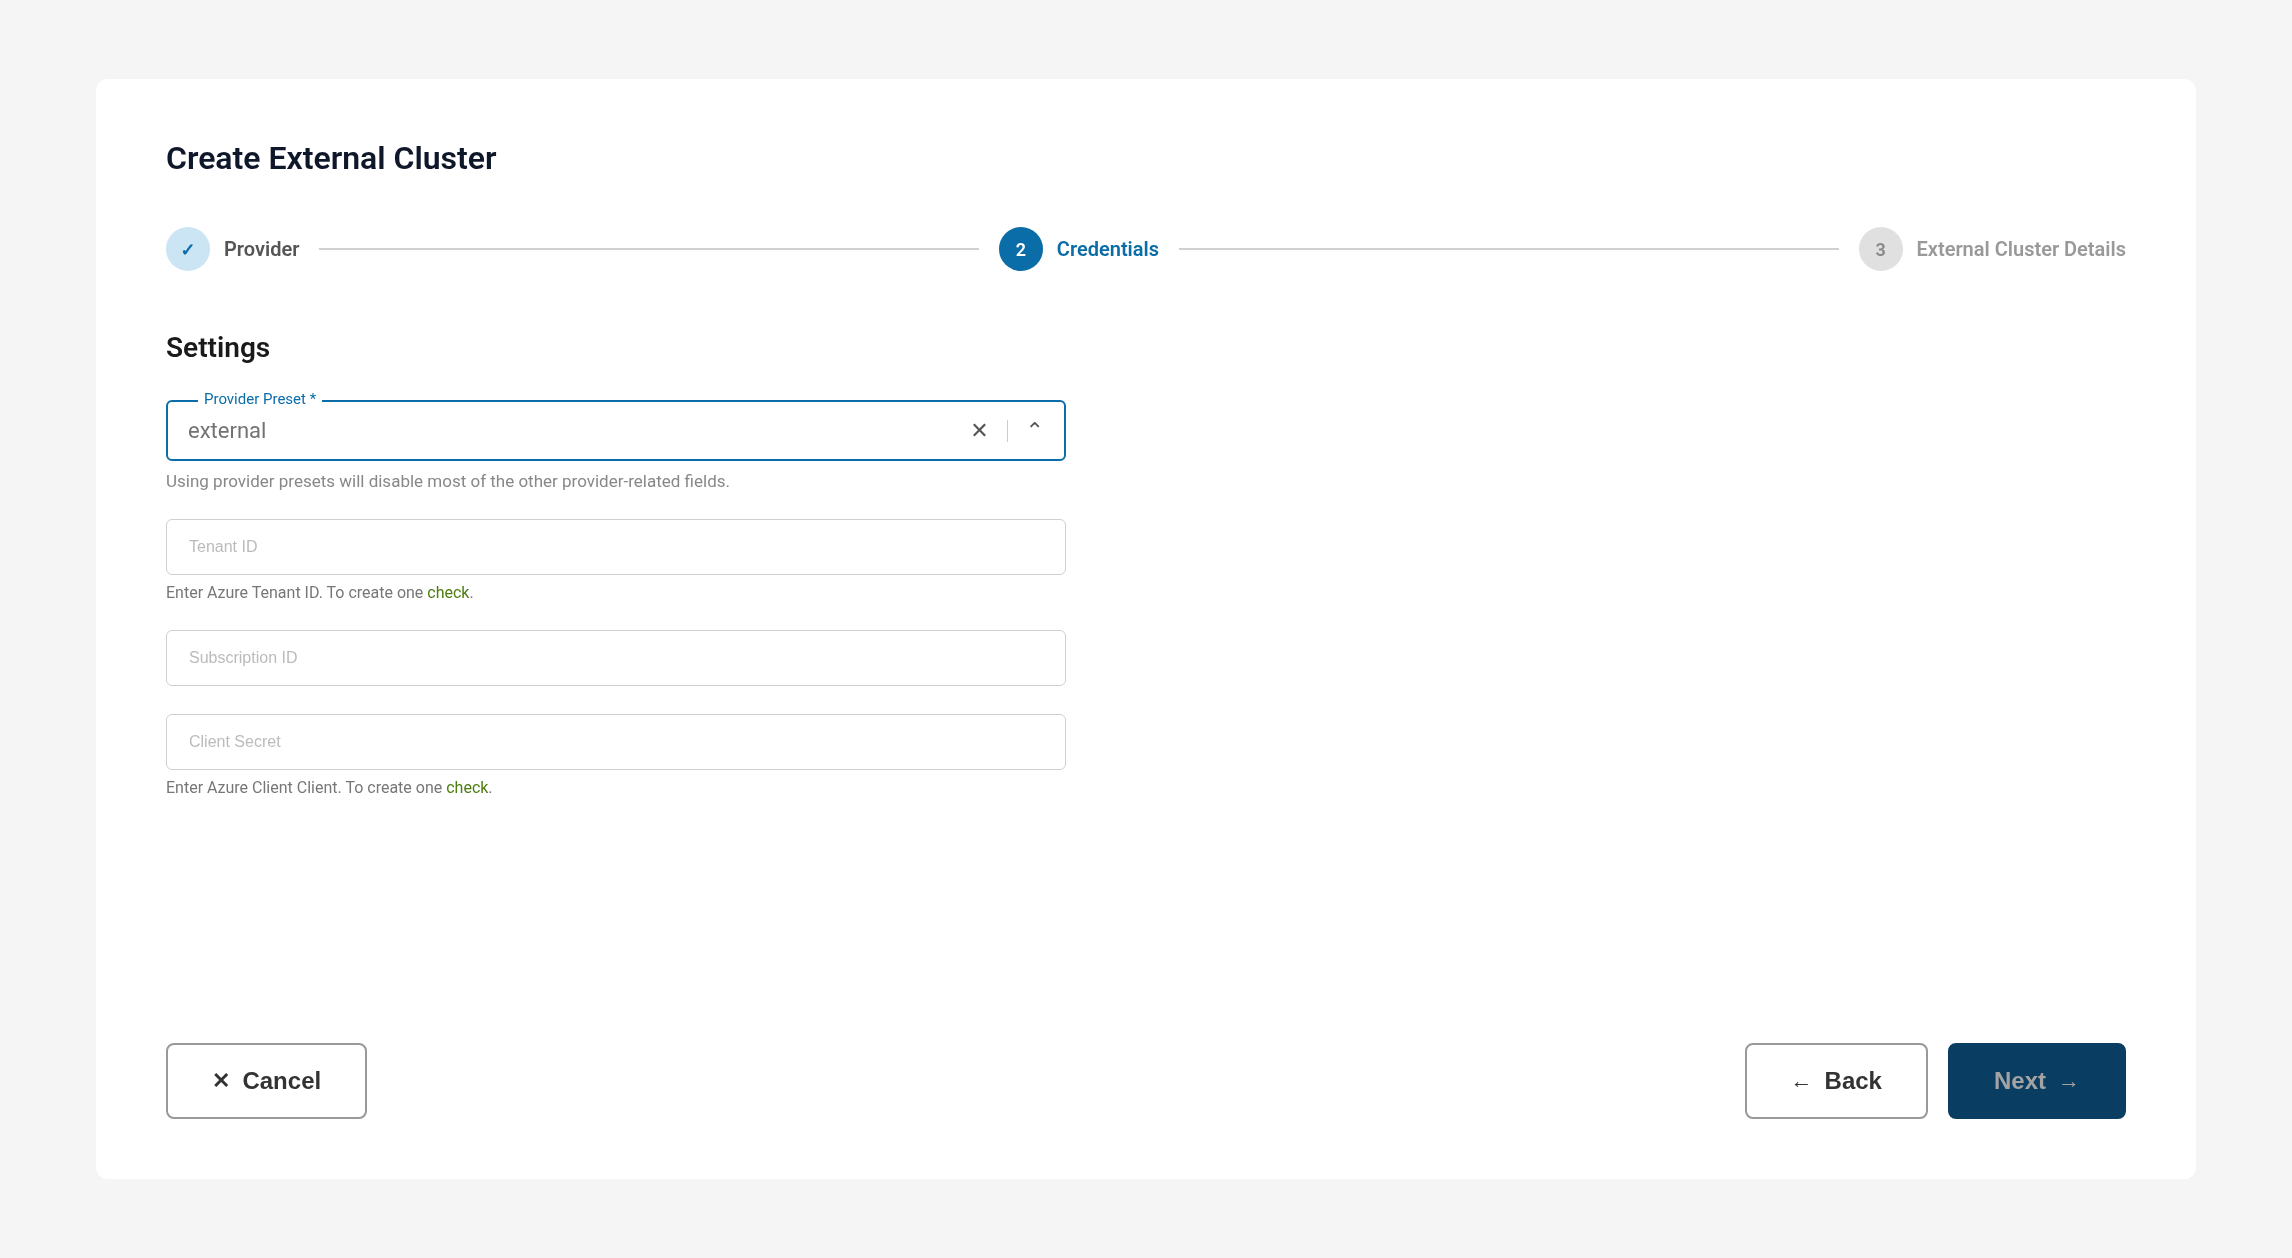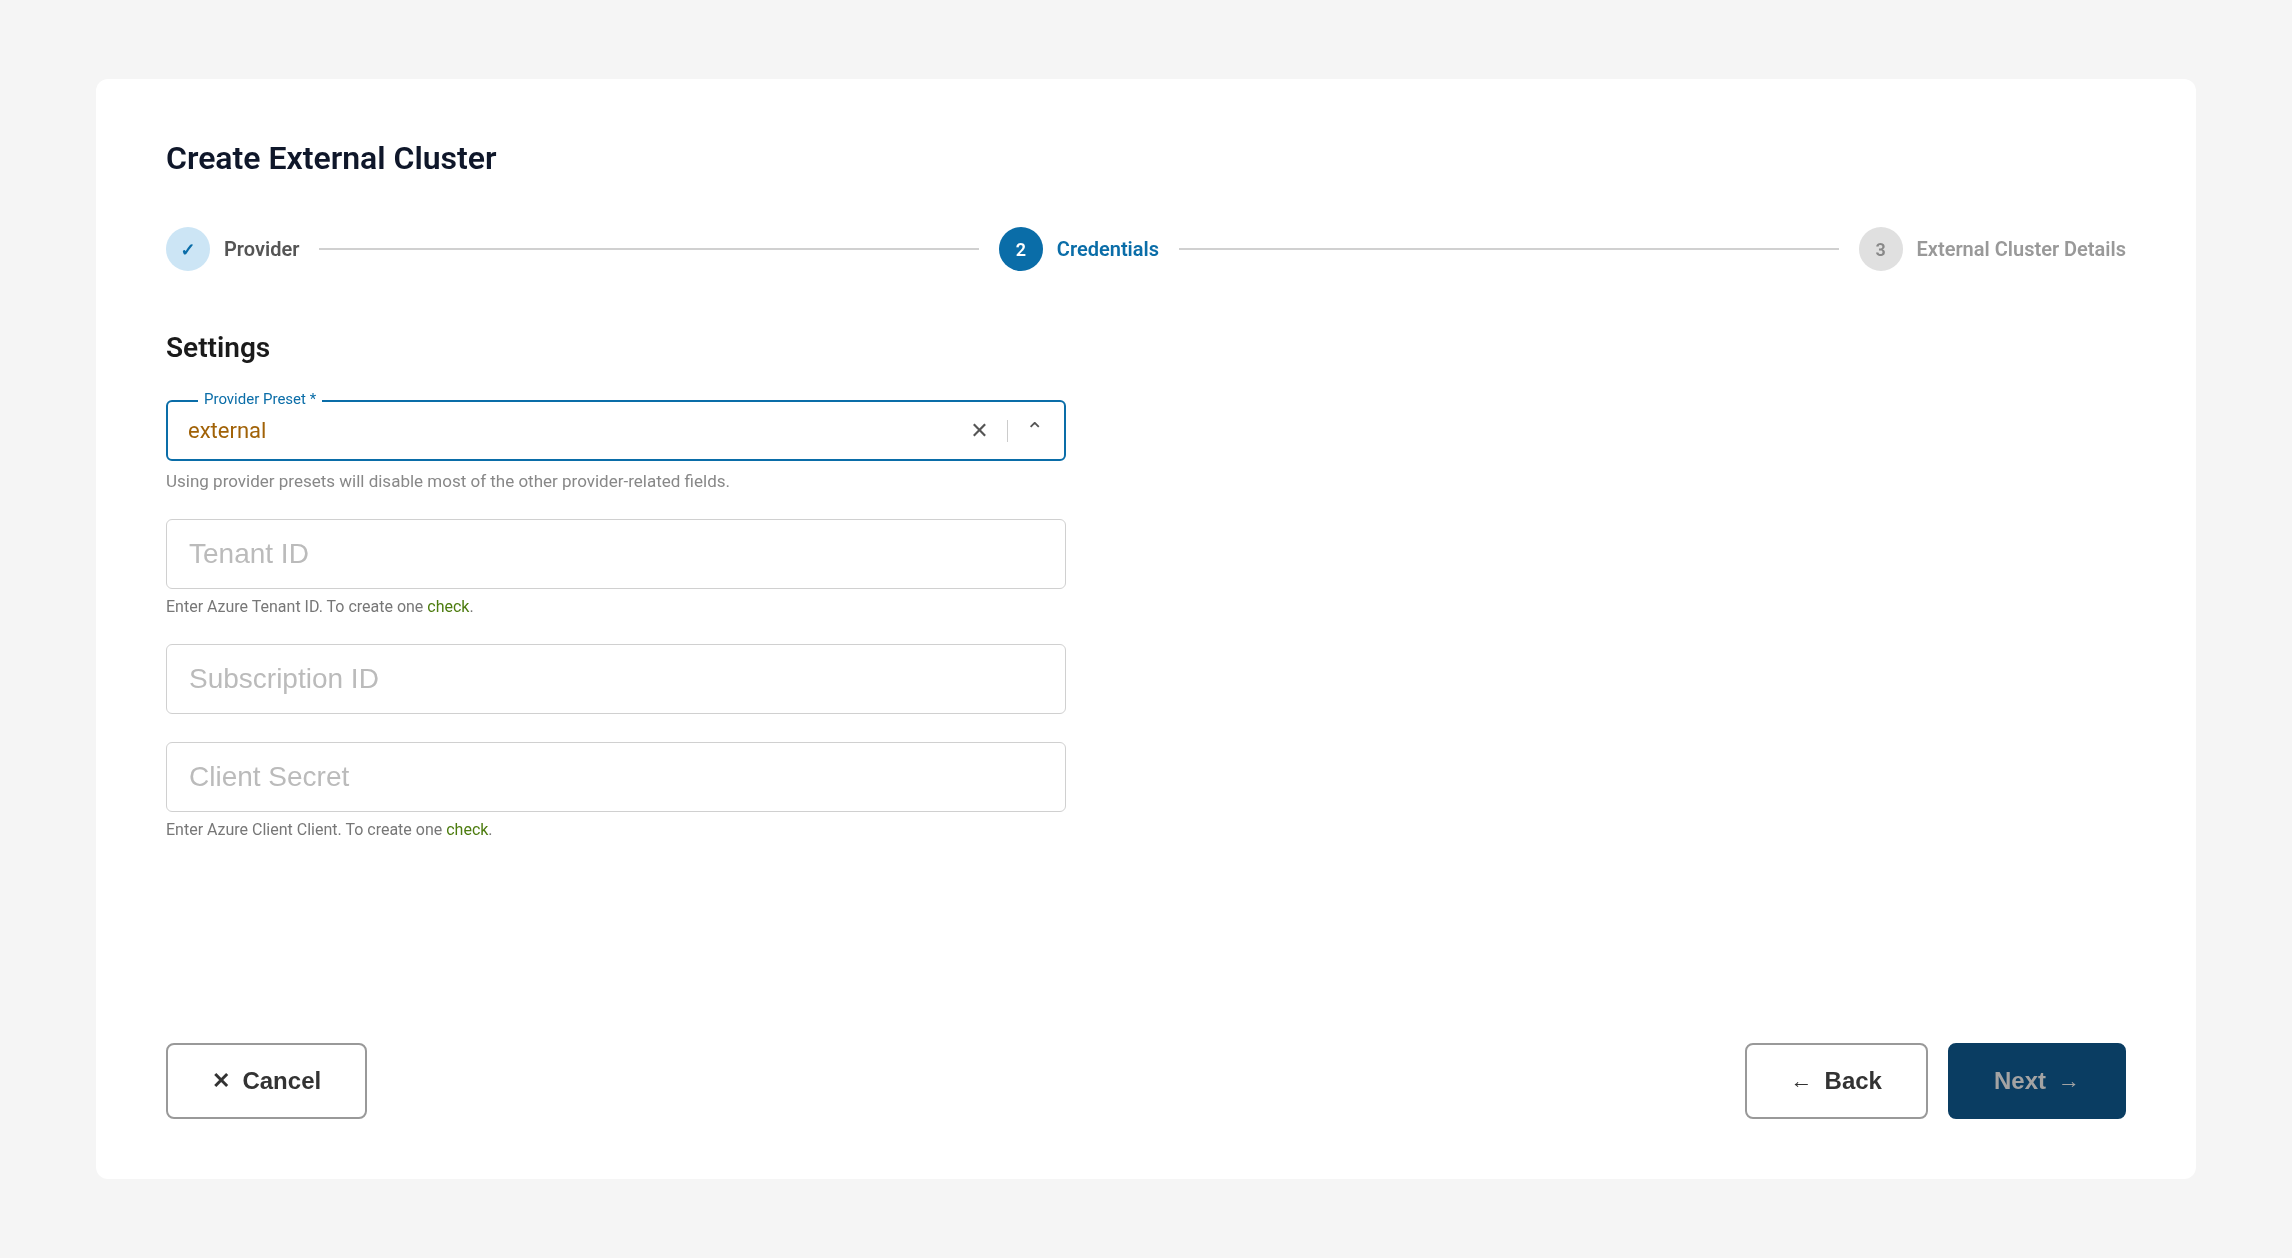--- a/index.html
+++ b/index.html
@@ -111,21 +111,21 @@
       font-size: 15px;
       color: #0a6da8;
     }
     .dropdown-content {
       display: flex;
       align-items: center;
       justify-content: space-between;
     }
     .dropdown-value {
       font-size: 22px;
-      color: #a16207;
+      color: #737373;
     }
     .dropdown-icons {
       display: flex;
       align-items: center;
       gap: 18px;
       color: #555;
     }
     .dropdown-icon {
       font-size: 22px;
       cursor: pointer;
@@ -135,21 +135,21 @@
       width: 1px;
       height: 22px;
       background: #ccc;
     }
     
     .input-field {
       width: 100%;
       border: 1.5px solid #d0d0d0;
       border-radius: 6px;
       padding: 18px 22px;
-      font-size: 28px;
+      font-size: 16px;
       color: #b91c1c;
       background: #fff;
       outline: none;
     }
     .input-field::placeholder {
       color: #bbb;
     }
     
     .footer {
       display: flex;

